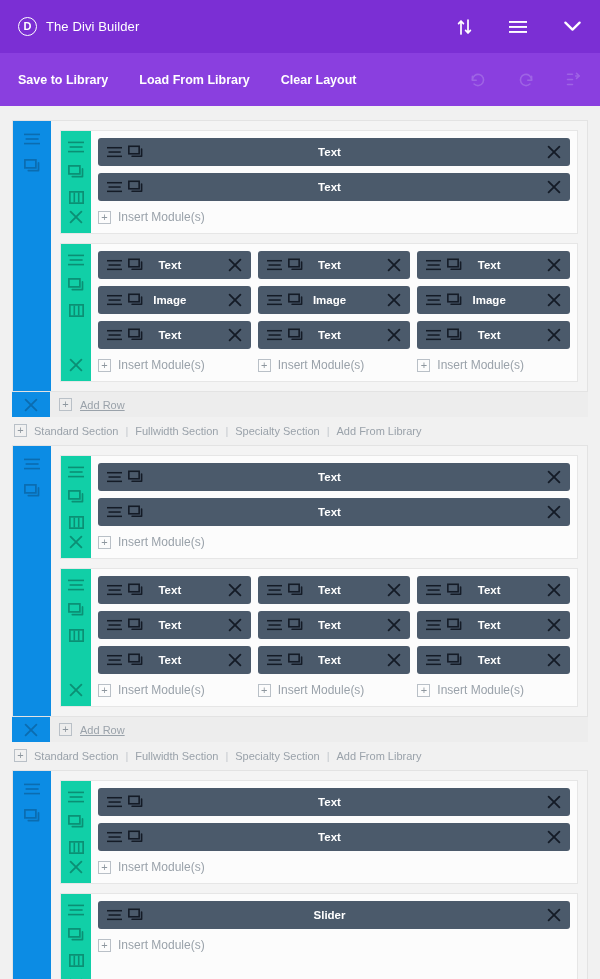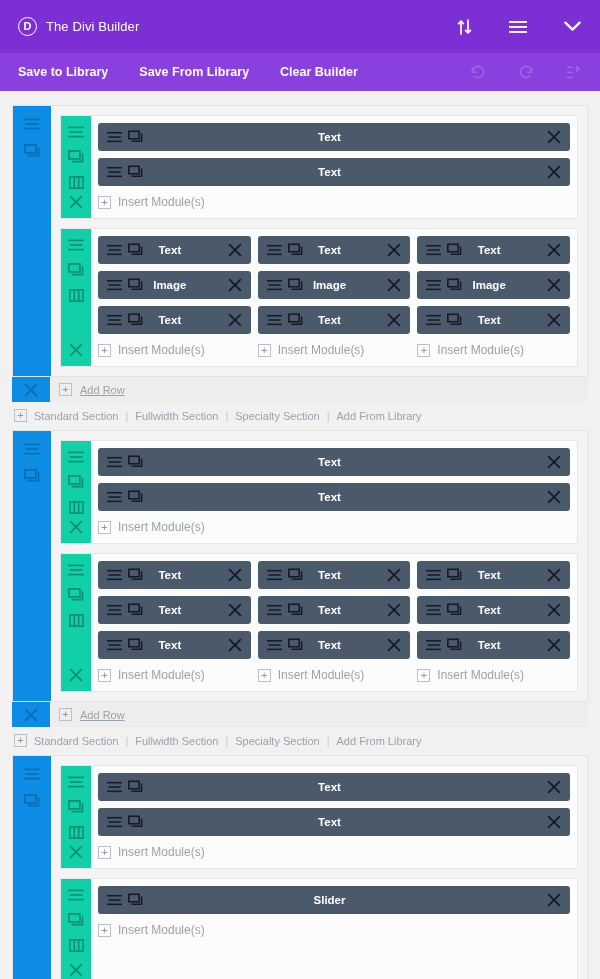--- a/index.html
+++ b/index.html
@@ -69,21 +69,21 @@
     display: flex;
     align-items: center;
     justify-content: center;
     width: 20px;
     height: 20px;
     cursor: pointer;
   }
 
   
   .subbar {
-    height: 38px;
+    height: 53px;
     background: #8a3fdf;
     display: flex;
     align-items: center;
     padding: 0 18px 0 18px;
     box-sizing: border-box;
   }
   .subbar-links {
     display: flex;
     align-items: center;
     gap: 31px;
@@ -392,22 +392,22 @@
         <svg width="17" height="11" viewBox="0 0 17 11" fill="none">
           <path d="M1.4 1.6L8.5 8.6l7.1-7" stroke="#fff" stroke-width="2.3" stroke-linecap="round" stroke-linejoin="round"></path>
         </svg>
       </div>
     </div>
   </div>
 
   <div class="subbar">
     <div class="subbar-links">
       <div class="subbar-link">Save to Library</div>
-      <div class="subbar-link">Save From Library</div>
-      <div class="subbar-link">Clear Builder</div>
+      <div class="subbar-link">Load From Library</div>
+      <div class="subbar-link">Clear Layout</div>
     </div>
     <div class="subbar-actions">
       <div class="subbar-icon">
         <svg width="16" height="16" viewBox="0 0 16 16" fill="none">
           <path d="M2.4 8a5.6 5.6 0 1 1 1.7 4" stroke="#9e64e4" stroke-width="1.6" stroke-linecap="round"></path>
           <path d="M2.4 4.4v3.8h3.8" stroke="#9e64e4" stroke-width="1.6" stroke-linecap="round" stroke-linejoin="round"></path>
         </svg>
       </div>
       <div class="subbar-icon">
         <svg width="16" height="16" viewBox="0 0 16 16" fill="none">

